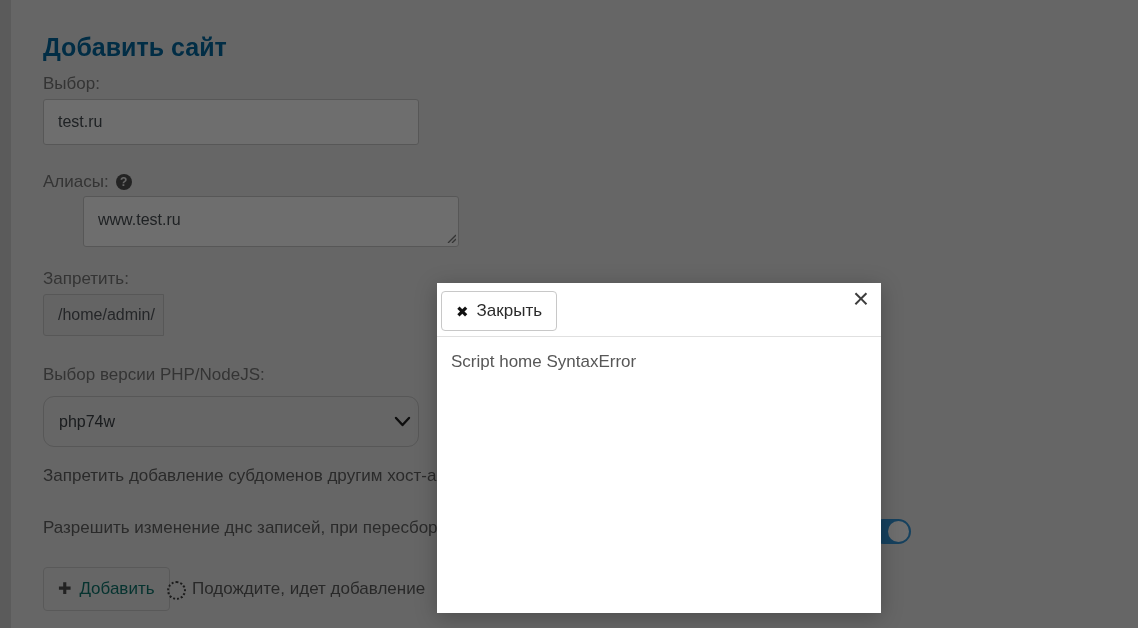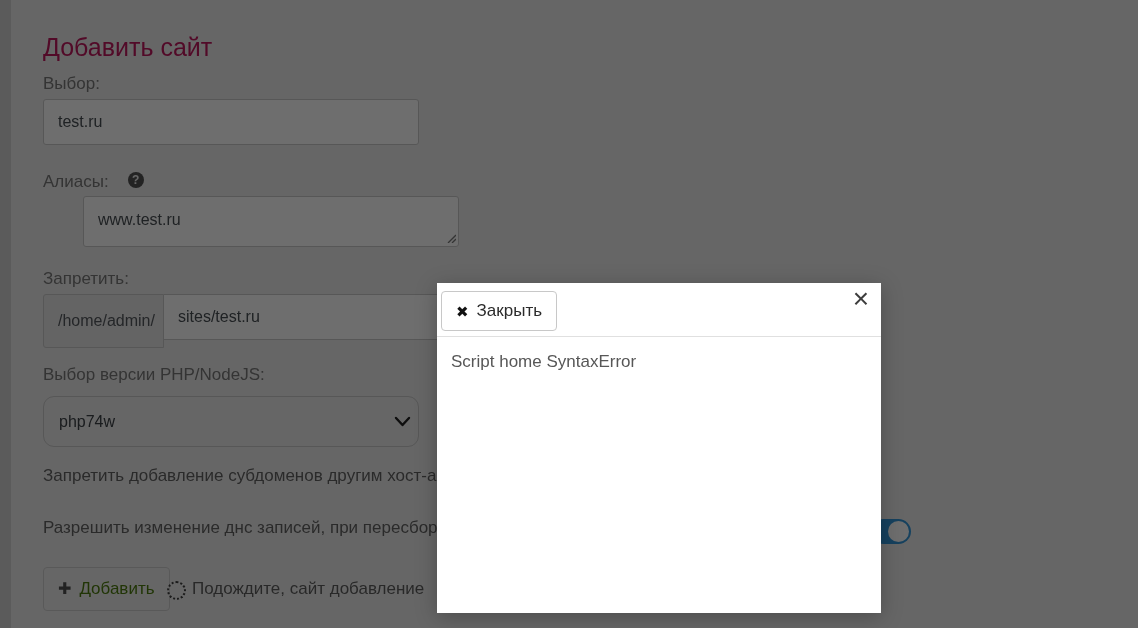--- a/index.html
+++ b/index.html
@@ -6,44 +6,44 @@
   body{
     width:1138px;height:628px;position:relative;overflow:hidden;
     background:#ededed;
     font-family:"Liberation Sans","DejaVu Sans",sans-serif;
     -webkit-font-smoothing:antialiased;
   }
   .abs{position:absolute;}
   
   .left-strip{left:0;top:0;width:11px;height:628px;background:#d2d2d2;}
   
-  .page-title{left:43px;top:16px;font-size:25px;font-weight:normal;color:#be185d;}
+  .page-title{left:43px;top:16px;font-size:25px;font-weight:bold;color:#0369a1;}
   .field-label{font-size:17px;color:#787878;}
   .lbl-domain{left:43px;top:74px;}
-  .lbl-aliases{left:43px;top:172px;display:flex;gap:19px;}
+  .lbl-aliases{left:43px;top:172px;display:flex;align-items:center;gap:7px;}
   .lbl-dir{left:43px;top:269px;}
   .lbl-php{left:43px;top:365px;}
   .help-icon{
     width:16px;height:16px;border-radius:50%;background:#515151;color:#ededed;
     font-size:12px;font-weight:bold;line-height:16px;text-align:center;cursor:pointer;
   }
   .text-input{
     box-sizing:border-box;background:#ffffff;border:1px solid #c9c9c9;border-radius:3px;
     font-size:16px;color:#494f54;padding:0 14px;outline:none;
     font-family:"Liberation Sans","DejaVu Sans",sans-serif;
   }
   .inp-domain{left:43px;top:99px;width:376px;height:46px;}
   .ta-wrap{left:43px;top:196px;width:376px;height:51px;padding-left:40px;}
   .inp-aliases{
     width:376px;height:51px;resize:none;padding:14px 14px 0 14px;line-height:18px;
   }
   .resize-handle{right:3px;bottom:4px;width:10px;height:10px;cursor:nwse-resize;}
   .input-group{left:43px;top:294px;height:46px;display:flex;}
   .group-addon{
-    box-sizing:border-box;width:121px;height:54px;background:#e7e7e7;
+    box-sizing:border-box;width:121px;height:42px;background:#e7e7e7;
     border:1px solid #c9c9c9;border-radius:3px 0 0 3px;
     font-size:16px;color:#55595e;display:flex;align-items:center;padding-left:14px;
   }
   .inp-dir{width:500px;height:46px;border-left:none;border-radius:0 3px 3px 0;}
   .select-box{
     left:43px;top:396px;width:376px;height:51px;box-sizing:border-box;
     border:1px solid #c9c9c9;border-radius:11px;background:transparent;
     display:flex;align-items:center;padding-left:15px;cursor:pointer;
     font-size:16px;color:#3c4146;
   }
@@ -56,21 +56,21 @@
     background:#3498db;cursor:pointer;
   }
   .toggle-knob{position:absolute;top:2px;right:2px;width:21px;height:21px;border-radius:50%;background:#ffffff;}
   .submit-btn{
     left:43px;top:567px;height:44px;box-sizing:border-box;
     display:inline-flex;align-items:center;gap:8px;padding:0 14px;
     background:transparent;border:1px solid #cfcfcf;border-radius:4px;cursor:default;
     font-family:"Liberation Sans","DejaVu Sans",sans-serif;
   }
   .submit-plus{font-size:16px;color:#4f4f4f;line-height:1;}
-  .submit-label{font-size:17px;color:#4d7c0f;}
+  .submit-label{font-size:17px;color:#0f766e;}
   .spinner-icon{
     left:167px;top:581px;width:15px;height:15px;border:2px dotted #3f3f3f;border-radius:50%;
   }
   .wait-text{left:192px;top:579px;font-size:17px;color:#5e5e5e;}
   
   .backdrop{left:0;top:0;width:1138px;height:628px;background:rgba(0,0,0,0.57);z-index:10;}
   
   .modal{
     left:437px;top:283px;width:444px;height:330px;background:#ffffff;z-index:20;
     box-shadow:0 4px 20px rgba(0,0,0,0.25);
@@ -108,21 +108,20 @@
   <textarea class="text-input inp-aliases" style="">www.test.ru</textarea>
   <svg class="resize-handle" style="position:absolute;" viewBox="0 0 10 10">
     <line x1="2" y1="10" x2="10" y2="2" stroke="#7a7a7a" stroke-width="1.3"></line>
     <line x1="6" y1="10" x2="10" y2="6" stroke="#7a7a7a" stroke-width="1.3"></line>
   </svg>
 </div>
 
 <div class="abs field-label lbl-dir">Запретить:</div>
 <div class="abs input-group">
   <div class="group-addon">/home/admin/</div>
-  <input class="text-input inp-dir" value="sites/test.ru" style="">
 </div>
 
 <div class="abs field-label lbl-php">Выбор версии PHP/NodeJS:</div>
 <div class="abs select-box">
   <span>php74w</span>
   <svg class="select-chevron" width="17" height="12" viewBox="0 0 17 12">
     <polyline points="2,2 8.5,9 15,2" fill="none" stroke="#222" stroke-width="2.4" stroke-linecap="round" stroke-linejoin="round"></polyline>
   </svg>
 </div>
 
@@ -131,21 +130,21 @@
 
 <div class="abs toggle">
   <div class="toggle-knob"></div>
 </div>
 
 <button class="abs submit-btn" disabled="">
   <span class="submit-plus">✚</span>
   <span class="submit-label">Добавить</span>
 </button>
 <div class="abs spinner-icon"></div>
-<div class="abs wait-text">Подождите, сайт добавление</div>
+<div class="abs wait-text">Подождите, идет добавление</div>
 
 <div class="abs backdrop"></div>
 
 <div class="abs modal">
   <div class="modal-header">
     <button class="modal-close-btn">
       <span class="x-bold">✖</span>
       <span class="btn-text">Закрыть</span>
     </button>
     <span class="corner-close">×</span>

